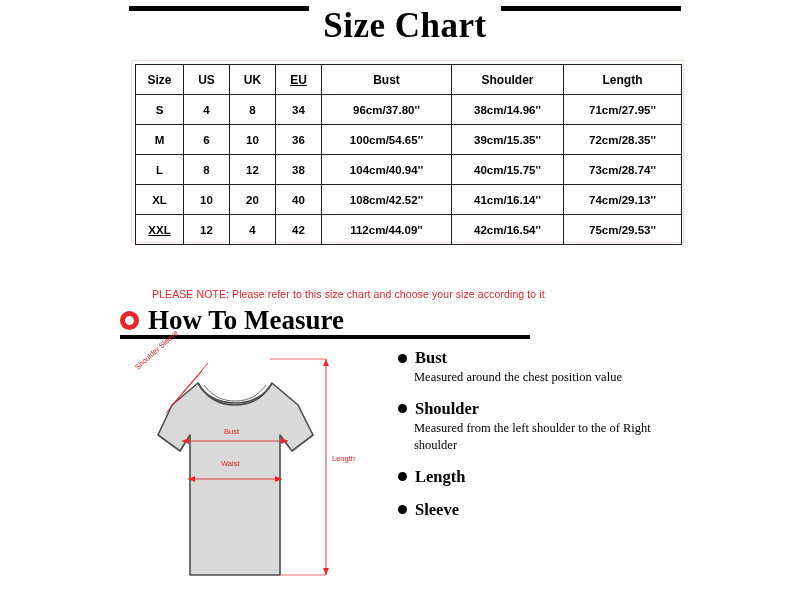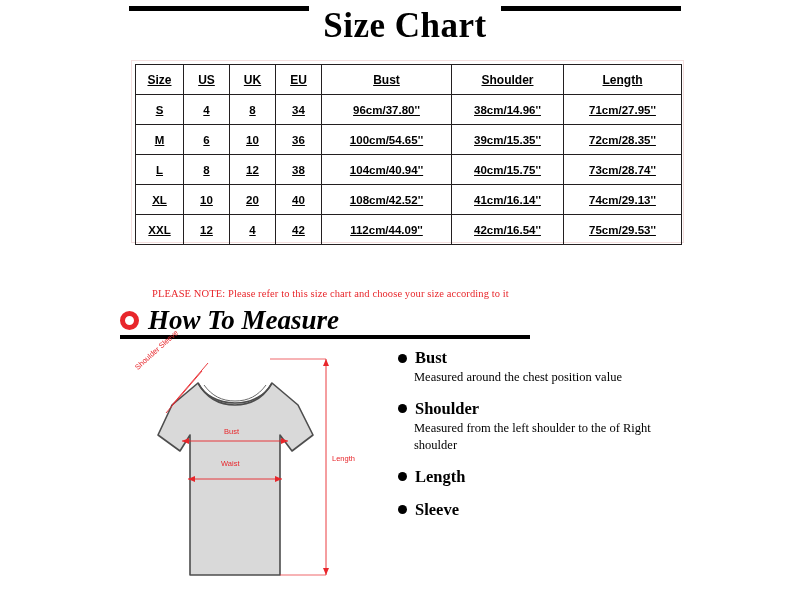--- a/index.html
+++ b/index.html
@@ -64,21 +64,20 @@
   table.size-table td {
     border: 1px solid #231f20;
     text-align: center;
     vertical-align: middle;
     font-size: 11.5px;
     font-weight: bold;
     color: #000;
     font-family: "Liberation Sans", sans-serif;
     padding: 0;
     height: 29px;
-    text-decoration: underline;
   }
   table.size-table th {
     font-size: 12px;
   }
   .col-size  { width: 48px; }
   .col-us    { width: 46px; }
   .col-uk    { width: 46px; }
   .col-eu    { width: 46px; }
   .col-bust  { width: 130px; }
   .col-sh    { width: 112px; }
@@ -87,21 +86,21 @@
   .u-underline { text-decoration: underline; }
 
   
   .note {
     position: absolute;
     left: 152px;
     top: 288px;
     width: 620px;
     font-size: 10.5px;
     color: #e8262b;
-    font-family: Liberation Serif, serif;
+    font-family: Liberation Sans, sans-serif;
     letter-spacing: 0.1px;
   }
 
   
   .howto-row {
     position: absolute;
     left: 120px;
     top: 303px;
     width: 420px;
     height: 34px;
@@ -116,21 +115,20 @@
     box-sizing: border-box;
     margin-right: 9px;
     flex: none;
   }
   .howto-text {
     font-family: "Liberation Serif", serif;
     font-weight: bold;
     font-size: 27px;
     color: #000;
     white-space: nowrap;
-    font-style: italic;
   }
   .howto-rule {
     position: absolute;
     left: 120px;
     top: 335px;
     width: 410px;
     height: 4px;
     background: #000;
   }
 

